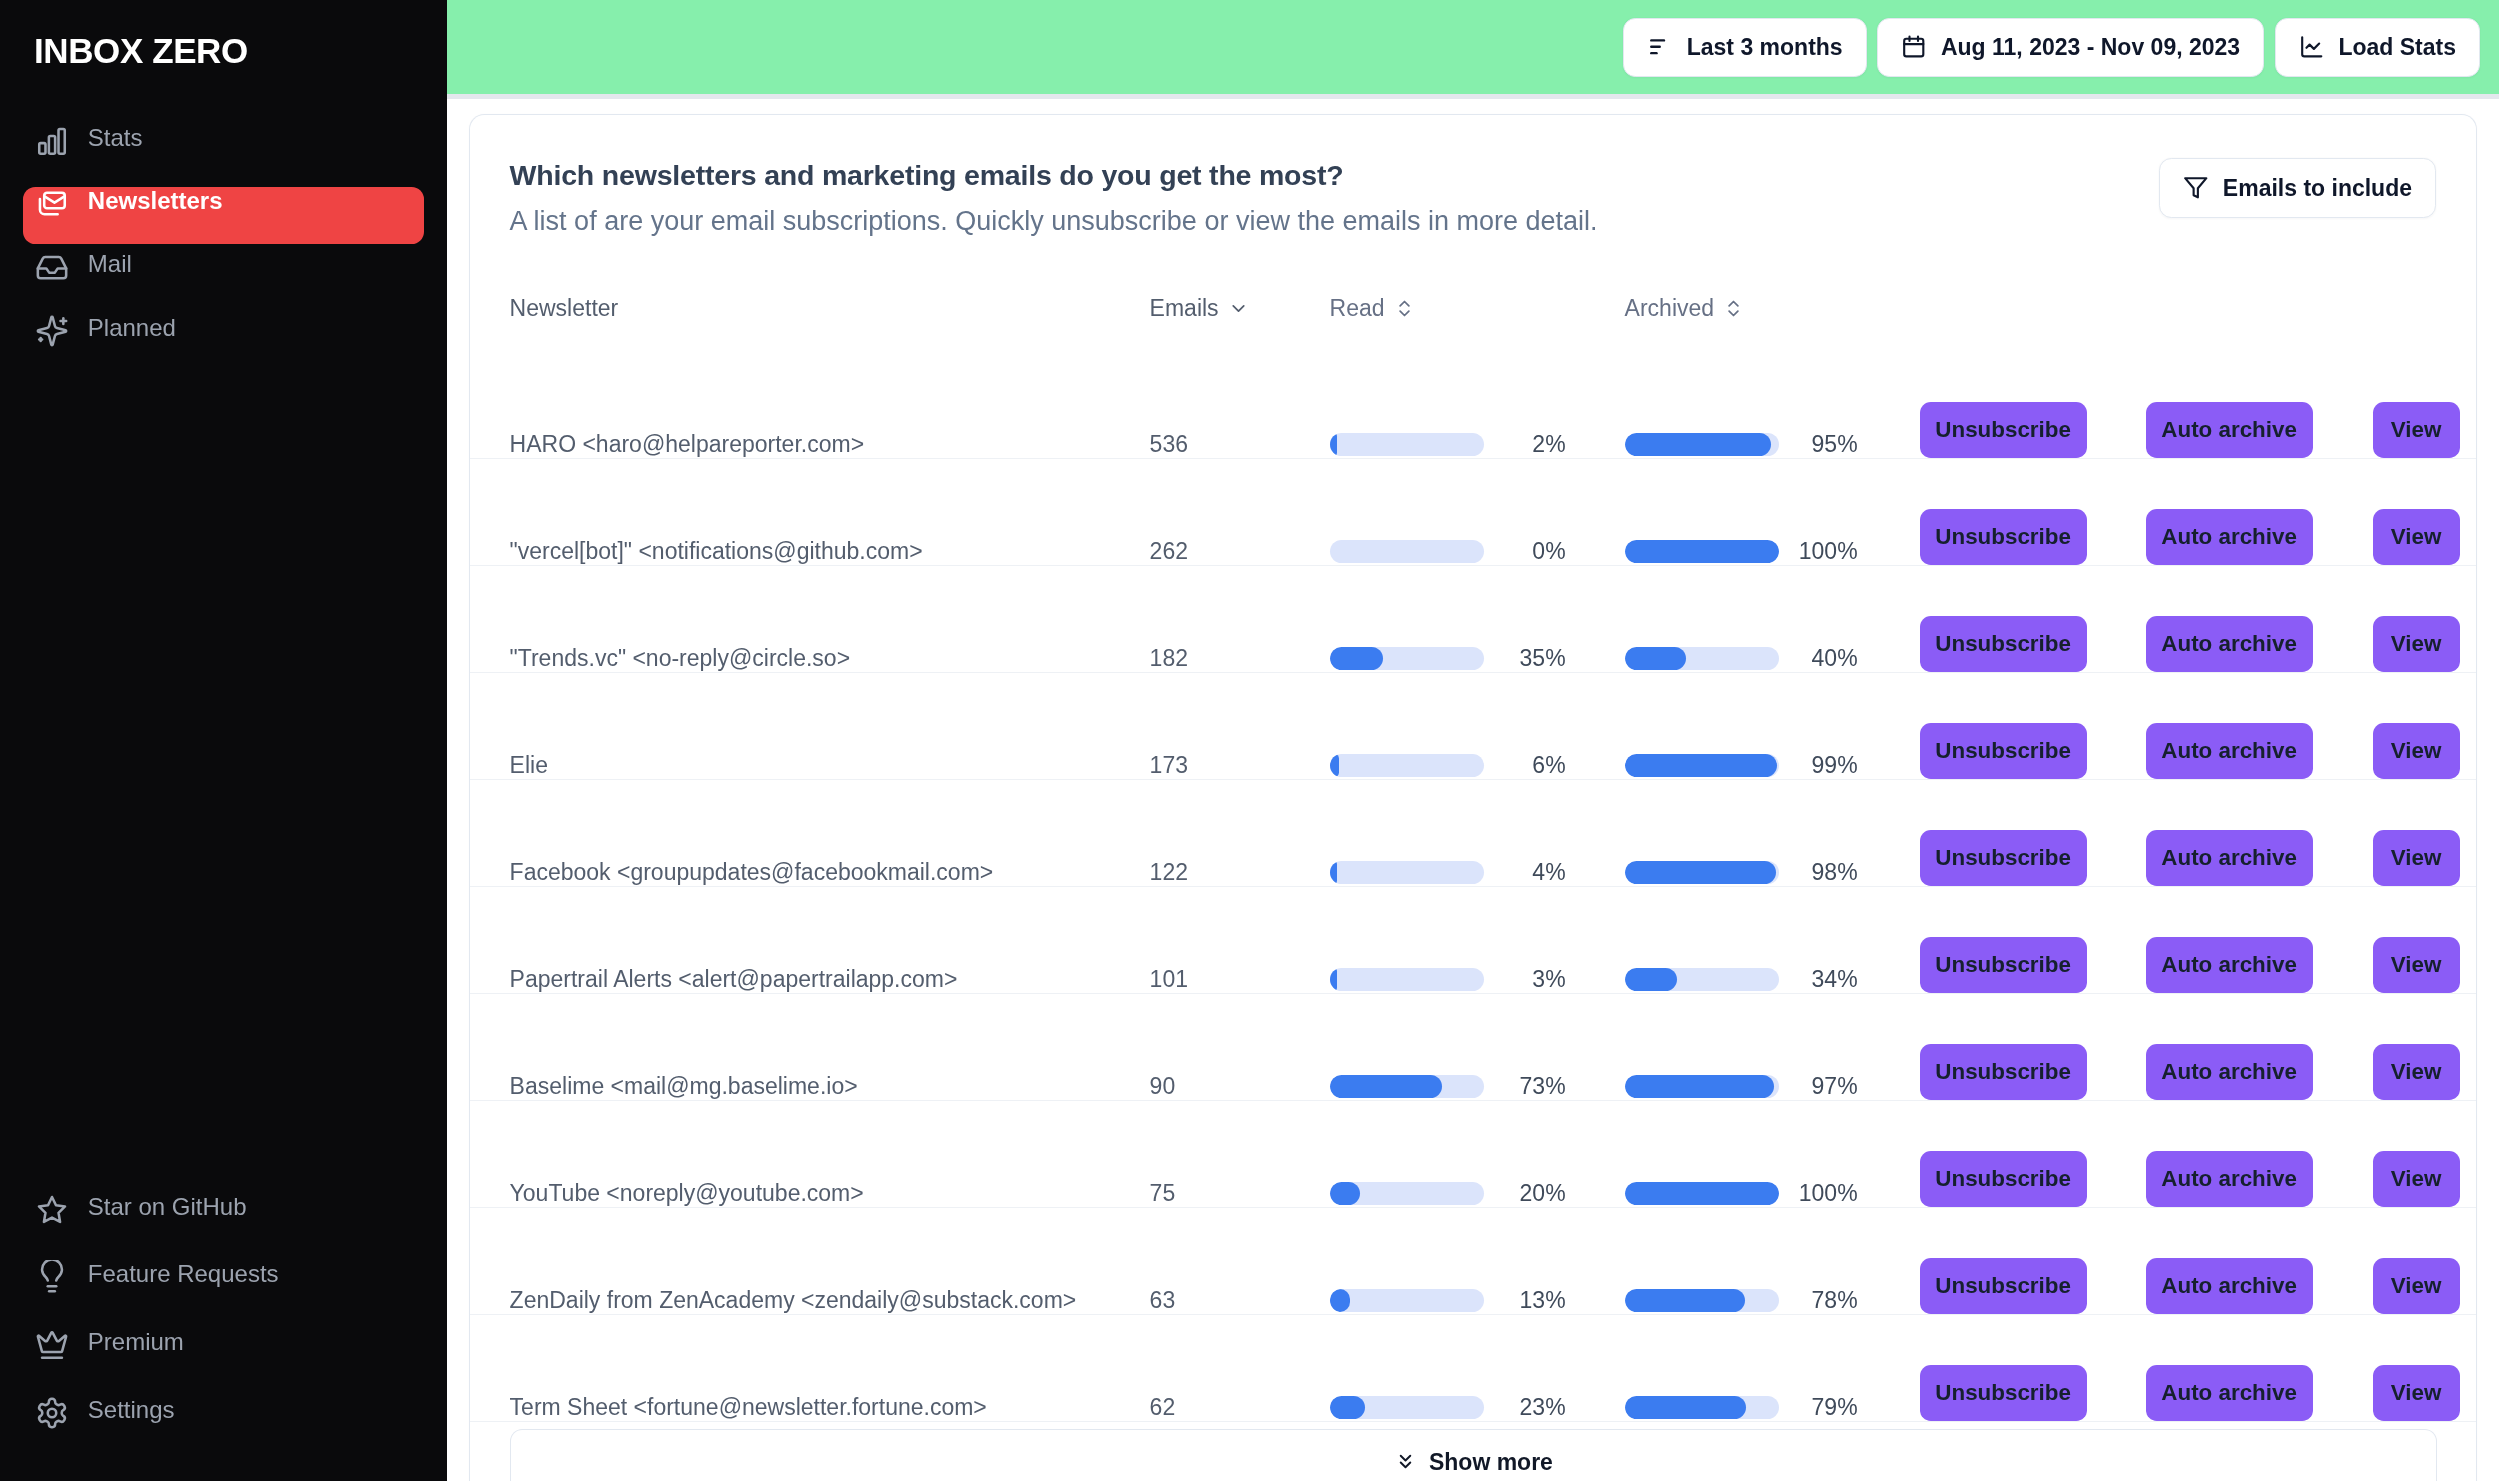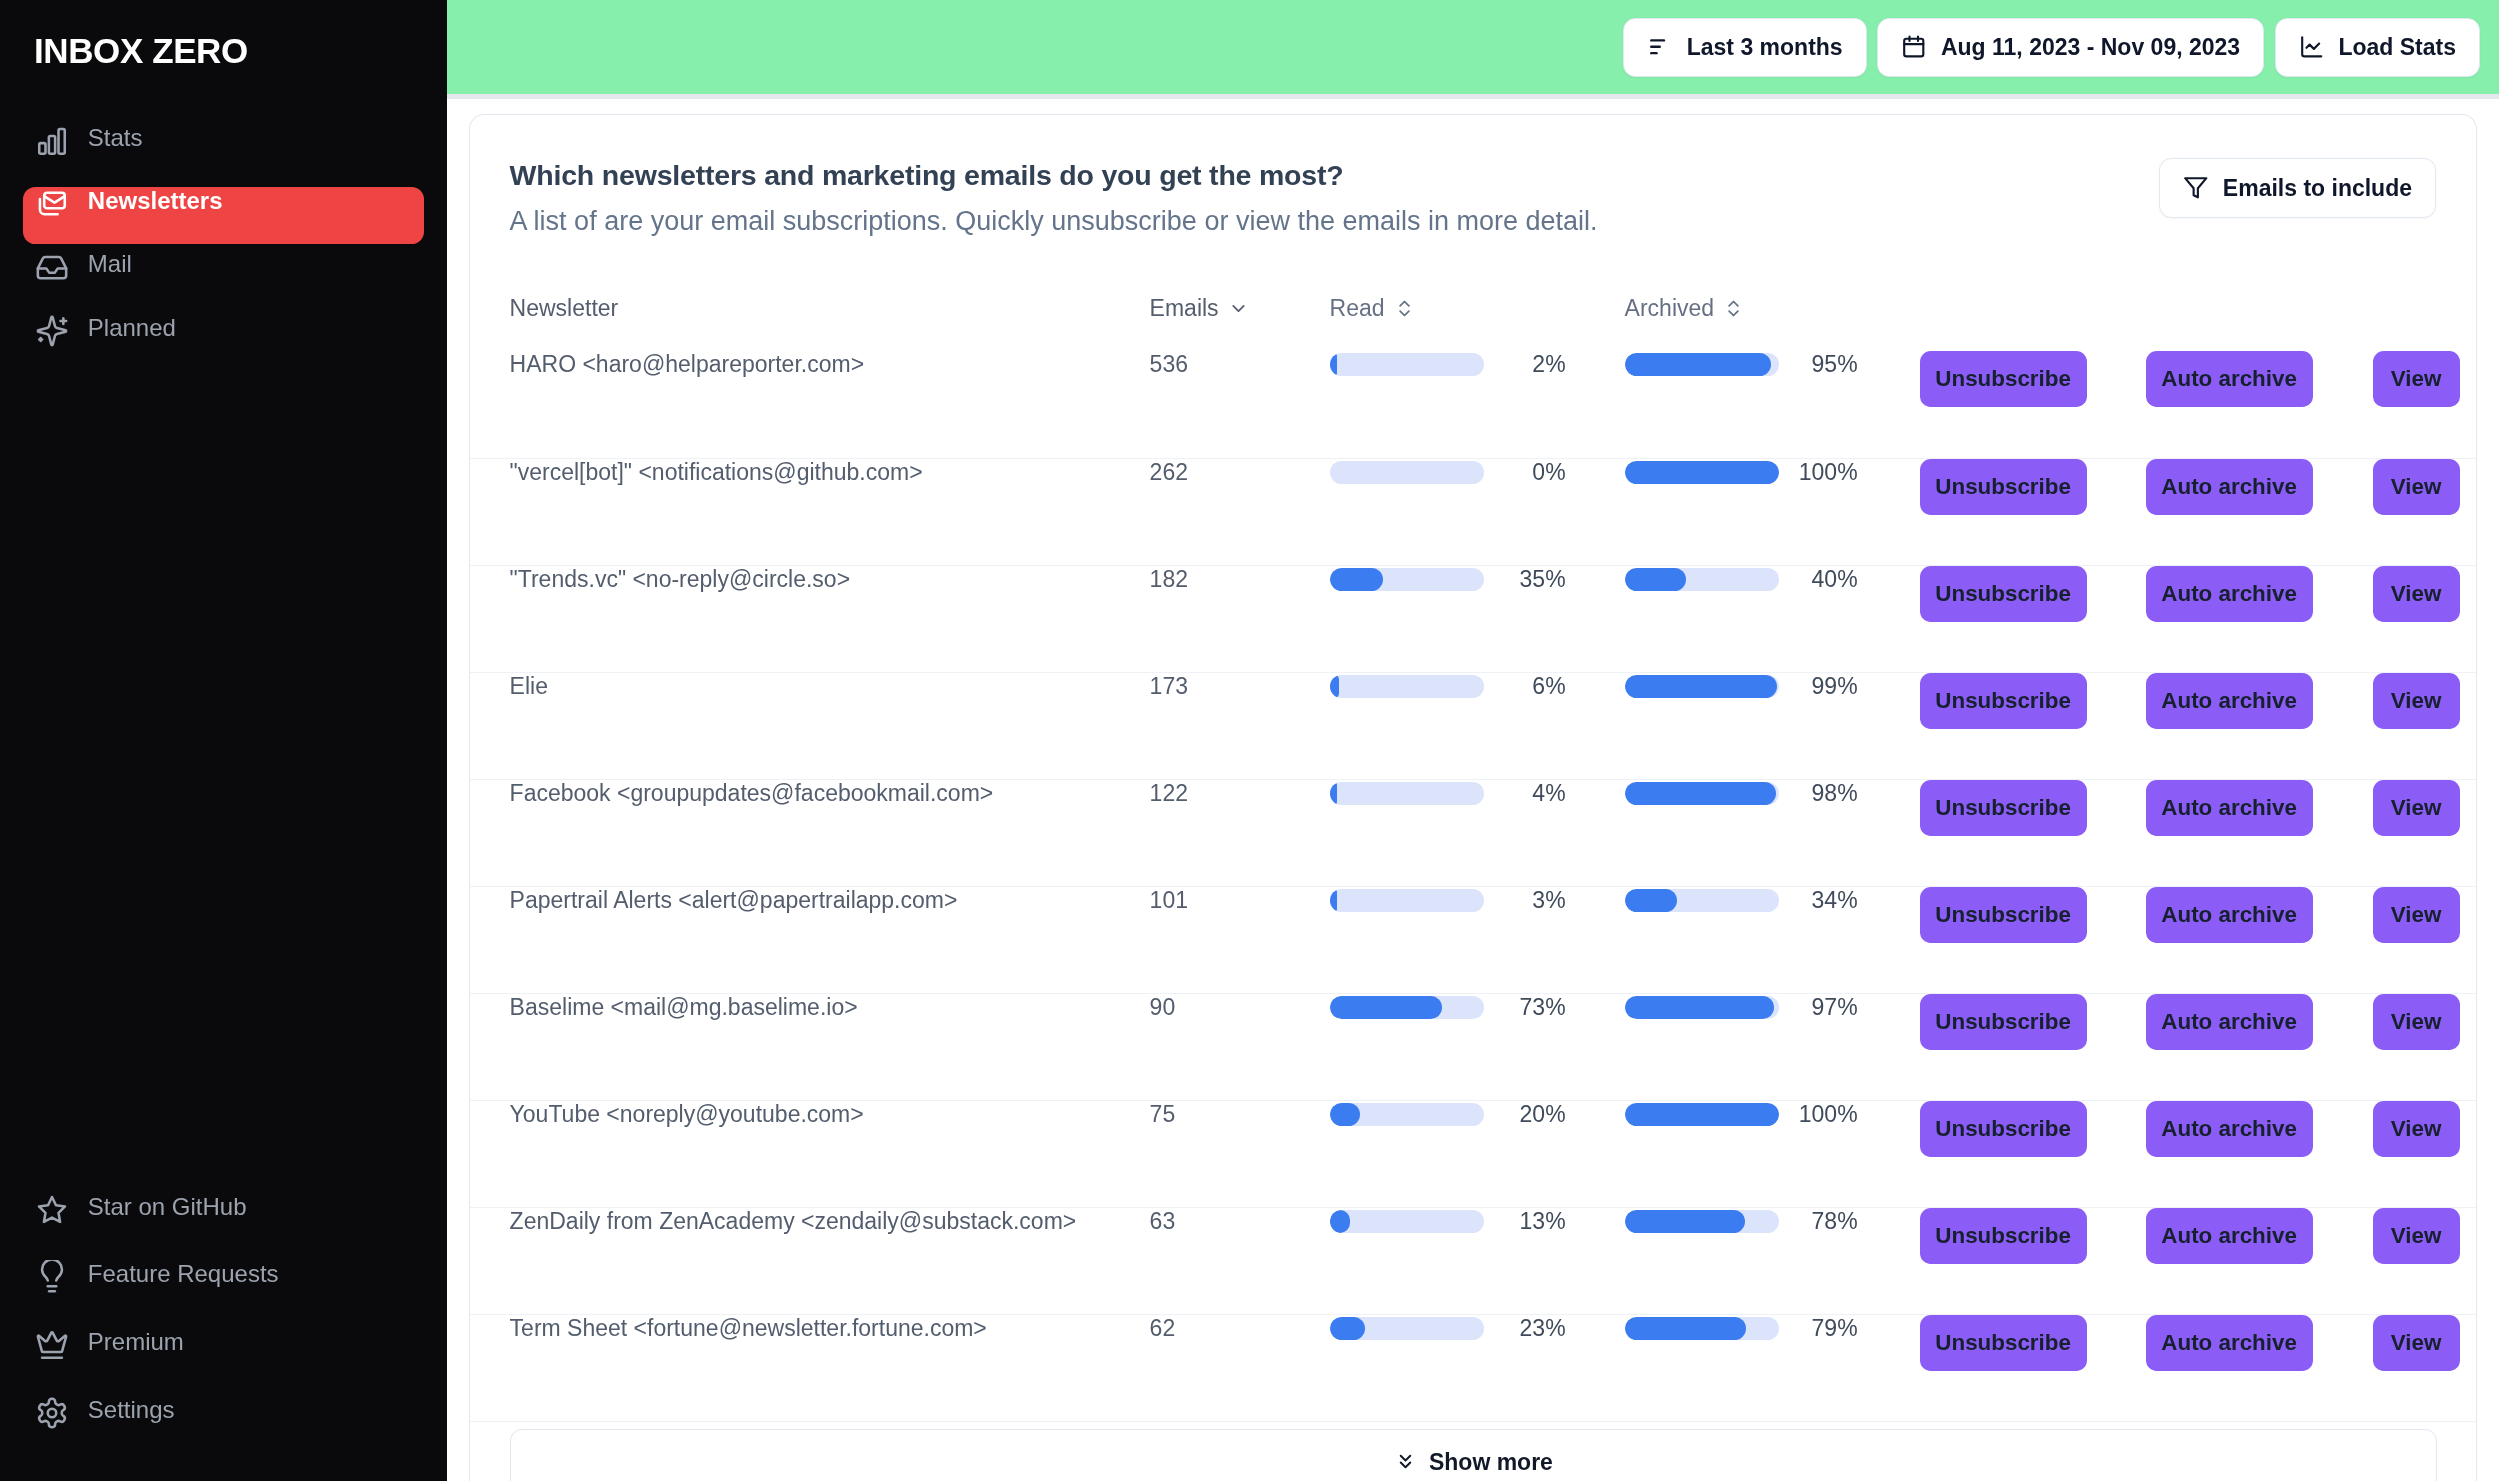--- a/index.html
+++ b/index.html
@@ -80,21 +80,21 @@
   .thead {
     display: flex; align-items: center;
     height: 116px; padding: 31px 12.3px 0 40px;
     font-size: 23px; color: #667085;
   }
   .th { display: inline-flex; align-items: center; gap: 9.3px; }
   .th svg { width: 21px; height: 21px; }
   .sortable { cursor: pointer; }
 
   .trow {
-    display: flex; align-items: flex-start;
+    display: flex; align-items: flex-end;
     height: 107px; padding: 0 12.3px 0 40px;
   }
   .trow + .trow { border-top: 1.5px solid #eef1f5; }
   .tbody { border-bottom: 1.5px solid #eef1f5; }
 
   .cell-name  { width: 640px; font-size: 23px; color: #535d6d; white-space: nowrap; overflow: hidden; }
   .cell-emails{ width: 180px; font-size: 23px; color: #535d6d; }
   .cell-read, .cell-archived { display: flex; align-items: center; }
   .cell-read  { width: 236px; }
   .cell-archived { width: 233px; margin-left: 59px; }

